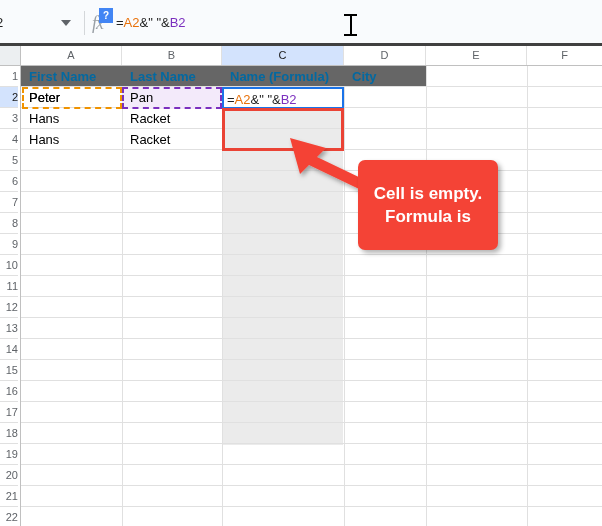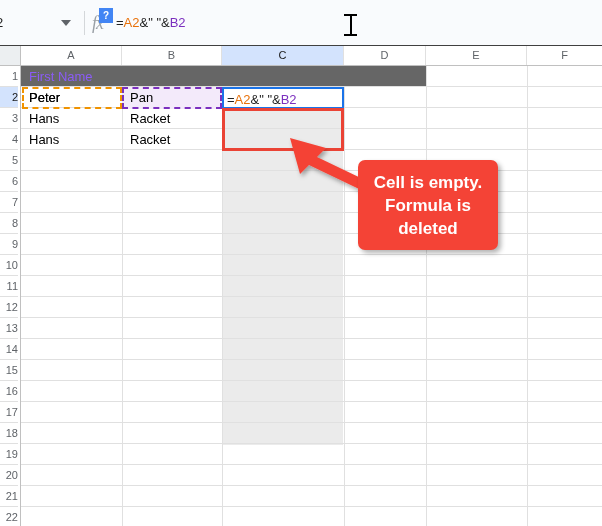--- a/index.html
+++ b/index.html
@@ -22,21 +22,21 @@
   }
 
   
   .formula-bar {
     position: absolute;
     left: 0;
     top: 0;
     width: 602px;
     height: 46px;
     background: #f9fbfd;
-    border-bottom: 1px solid #404040;
+    border-bottom: 3px solid #404040;
     box-sizing: border-box;
   }
   .namebox {
     position: absolute;
     left: -8px;
     top: 12px;
     width: 70px;
     height: 22px;
     font-size: 13px;
     color: #222222;
@@ -227,22 +227,22 @@
     position: absolute;
     font-size: 13px;
     color: #000000;
     line-height: 21px;
     padding-left: 4px;
     box-sizing: border-box;
     white-space: nowrap;
     overflow: hidden;
   }
   .cell.hdr {
-    color: #8b5cf6;
-    font-weight: normal;
+    color: #0369a1;
+    font-weight: bold;
   }
 
   
   .sel-orange {
     position: absolute;
     border: 2px dashed #f09300;
     box-sizing: border-box;
     pointer-events: none;
   }
   .sel-purple {
@@ -349,20 +349,23 @@
 
     <div class="vline" style="left:122px;"></div>
     <div class="vline" style="left:222px;"></div>
     <div class="vline" style="left:344px;"></div>
     <div class="vline" style="left:426px;"></div>
     <div class="vline" style="left:527px;"></div>
 
     <div class="header-band" style="left:21px;top:0px;width:405px;height:20px;"></div>
 
     <div class="cell hdr" style="left:25px;top:0px;width:97px;">First Name</div>
+    <div class="cell hdr" style="left:126px;top:0px;width:96px;">Last Name</div>
+    <div class="cell hdr" style="left:226px;top:0px;width:118px;">Name (Formula)</div>
+    <div class="cell hdr" style="left:348px;top:0px;width:78px;">City</div>
 
     <div class="cell" style="left:25px;top:21px;width:97px;">Peter</div>
     <div class="cell" style="left:126px;top:21px;width:96px;">Pan</div>
 
     <div class="cell" style="left:25px;top:42px;width:97px;">Hans</div>
     <div class="cell" style="left:126px;top:42px;width:96px;">Racket</div>
 
     <div class="cell" style="left:25px;top:63px;width:97px;">Hans</div>
     <div class="cell" style="left:126px;top:63px;width:96px;">Racket</div>
 
@@ -410,17 +413,16 @@
         <feDropShadow dx="2" dy="3" stdDeviation="2" flood-color="#000000" flood-opacity="0.32"></feDropShadow>
       </filter>
     </defs>
     <path d="M 4 8 L 40 18 L 31 27 L 104 62 L 96 70 L 23 35 L 14 44 Z" fill="#f44336" filter="url(#shadow)"></path>
   </svg>
 
   <div class="callout" style="left:358px;top:160px;width:140px;height:90px;justify-content:center;">
     <div>
       <div>Cell is empty.</div>
       <div>Formula is</div>
-      <div>deleted</div>
     </div>
   </div>
 
 </div>
 
 </body></html>

